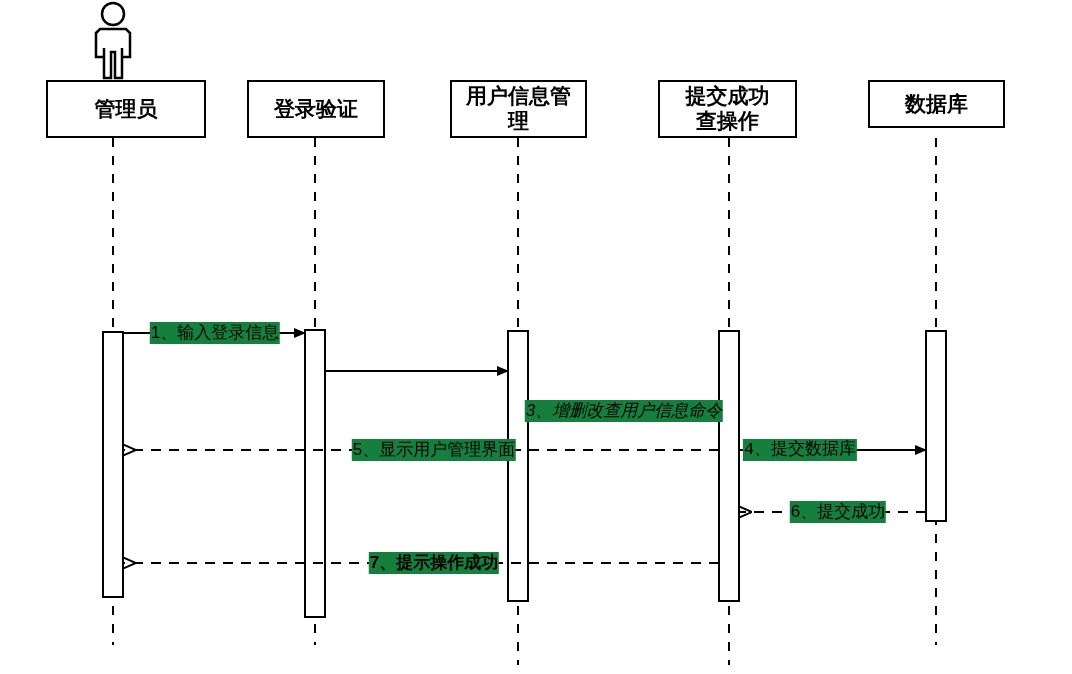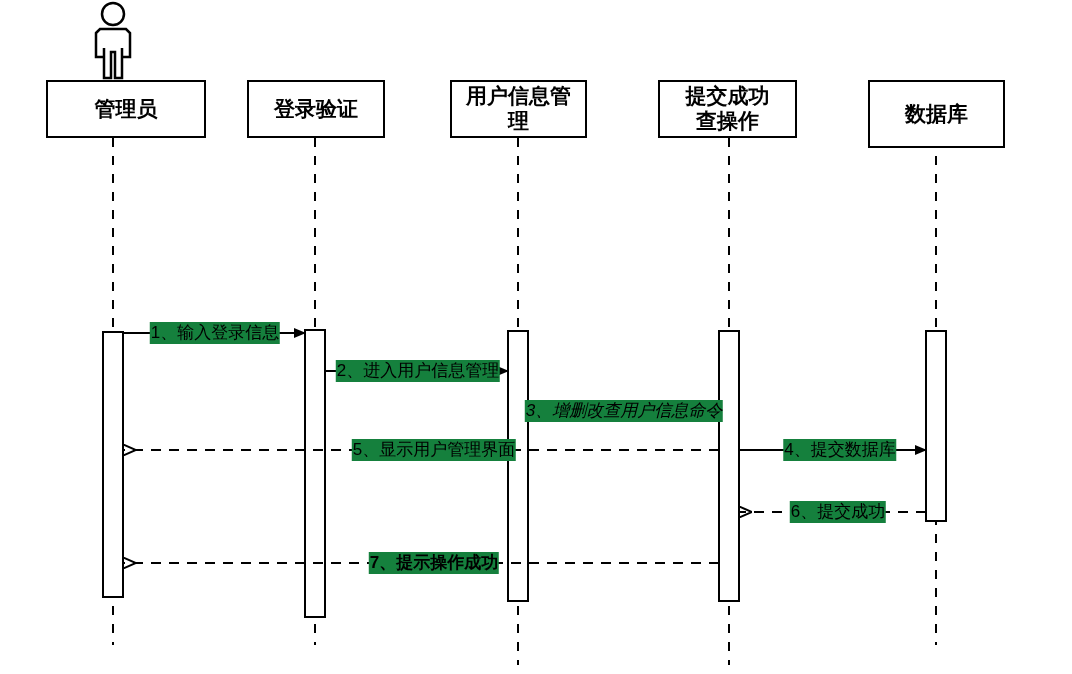--- a/index.html
+++ b/index.html
@@ -128,31 +128,30 @@
   <div class="lifeline-box" style="left:450px; top:80px; width:137px; height:58px;">
     <span class="lifeline-box-label">用户信息管
 理</span>
   </div>
 
   <div class="lifeline-box" style="left:658px; top:80px; width:139px; height:58px;">
     <span class="lifeline-box-label">提交成功
 查操作</span>
   </div>
 
-  <div class="lifeline-box" style="left:868px; top:80px; width:137px; height:68px;">
+  <div class="lifeline-box" style="left:868px; top:80px; width:137px; height:48px;">
     <span class="lifeline-box-label">数据库</span>
   </div>
 
   <div class="msg-label" style="left:215px; top:333px;">1、输入登录信息</div>
 
-  <div class="msg-label" style="left:418px; top:371px;">2、进入用户信息管理</div>
 
   <div class="msg-label" style="left:624px; top:411px;font-style:italic;">3、增删改查用户信息命令</div>
 
-  <div class="msg-label" style="left:840px; top:450px;">4、提交数据库</div>
+  <div class="msg-label" style="left:800px; top:450px;font-family:Liberation Mono, monospace;">4、提交数据库</div>
 
   <div class="msg-label" style="left:434px; top:450px;text-align:center;">5、显示用户管理界面</div>
 
   <div class="msg-label" style="left:838px; top:512px;">6、提交成功</div>
 
   <div class="msg-label" style="left:434px; top:563px;font-weight:bold;">7、提示操作成功</div>
 
 </div>
 
 </body></html>

